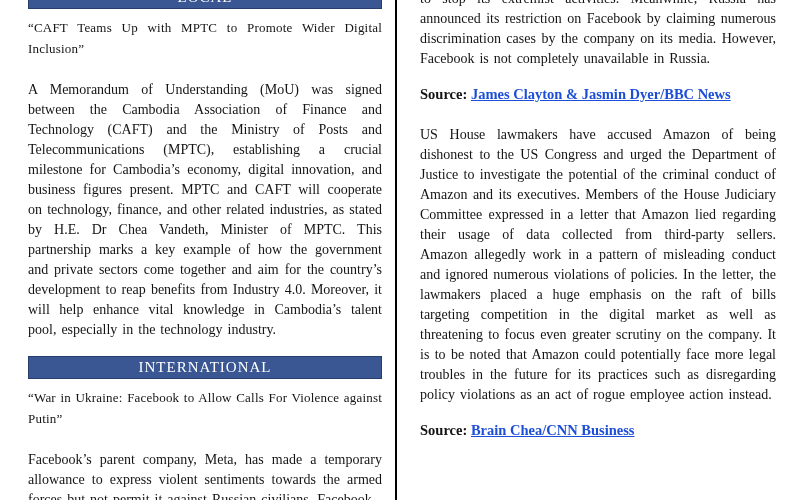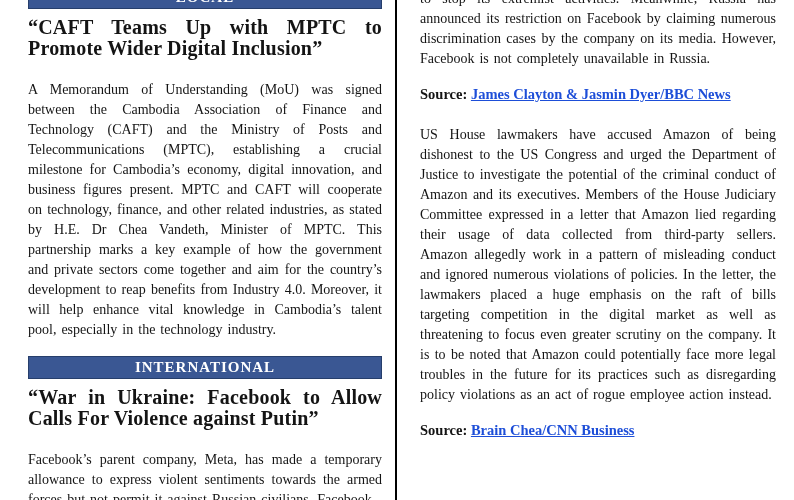--- a/index.html
+++ b/index.html
@@ -18,33 +18,33 @@
   }
 
   .col { position: absolute; top: 0; }
   .col-left  { left: 28px;  width: 354px; }
   .col-right { left: 420px; width: 356px; }
 
   .section-bar {
     background: #3A5793;
     border: 1px solid #263E6B;
     color: #ffffff;
-    font-weight: bold;
+    font-weight: normal;
     font-size: 15px;
     letter-spacing: 1px;
     text-align: center;
     height: 23px;
     line-height: 21px;
   }
   .bar-local { margin-top: -14px; }
   .bar-intl  { margin-top: 16px; }
 
   .headline {
-    font-weight: bold;
-    font-size: 20px;
+    font-weight: normal;
+    font-size: 13px;
     line-height: 21px;
     text-align: justify;
     margin-top: 8px;
     letter-spacing: 0.2px;
   }
 
   .body-text {
     font-size: 14px;
     line-height: 20px;
     text-align: justify;

